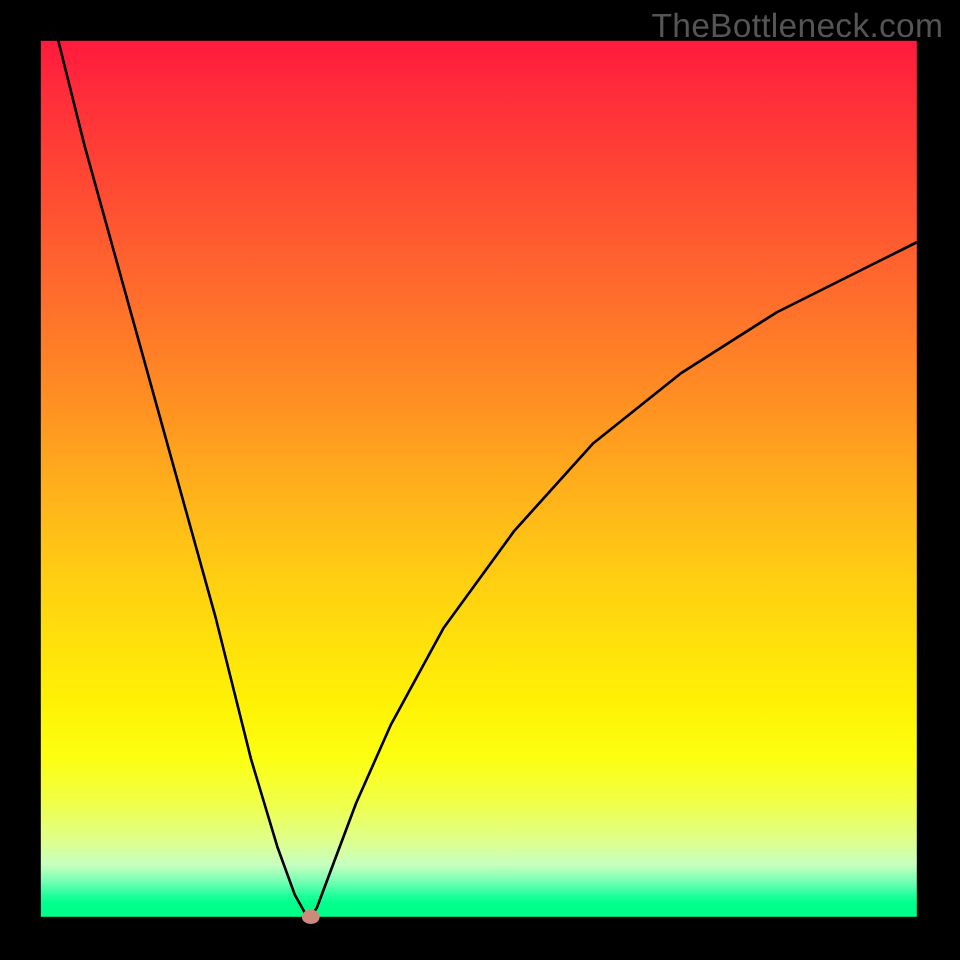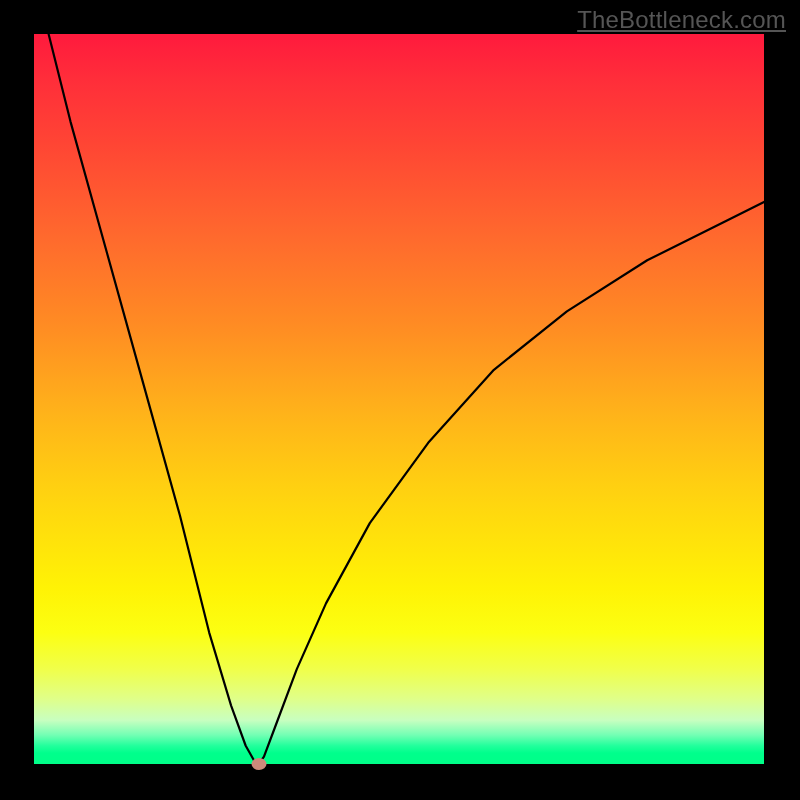--- a/index.html
+++ b/index.html
@@ -9,25 +9,24 @@
     background: #000;
     position: relative;
     font-family: Arial, Helvetica, sans-serif;
     overflow: hidden;
   }
   .watermark {
     position: absolute;
     top: 6px;
     right: 14px;
     color: #555;
-    font-size: 24px;
+    font-size: 28px;
     font-weight: 400;
     letter-spacing: 0.2px;
     z-index: 10;
-    text-decoration: underline;
   }
   .plot-area {
     position: absolute;
     left: 34px;
     top: 34px;
     width: 730px;
     height: 730px;
     background: linear-gradient(to bottom,
       #ff1a3d 0%,
       #ff2d3a 6%,

